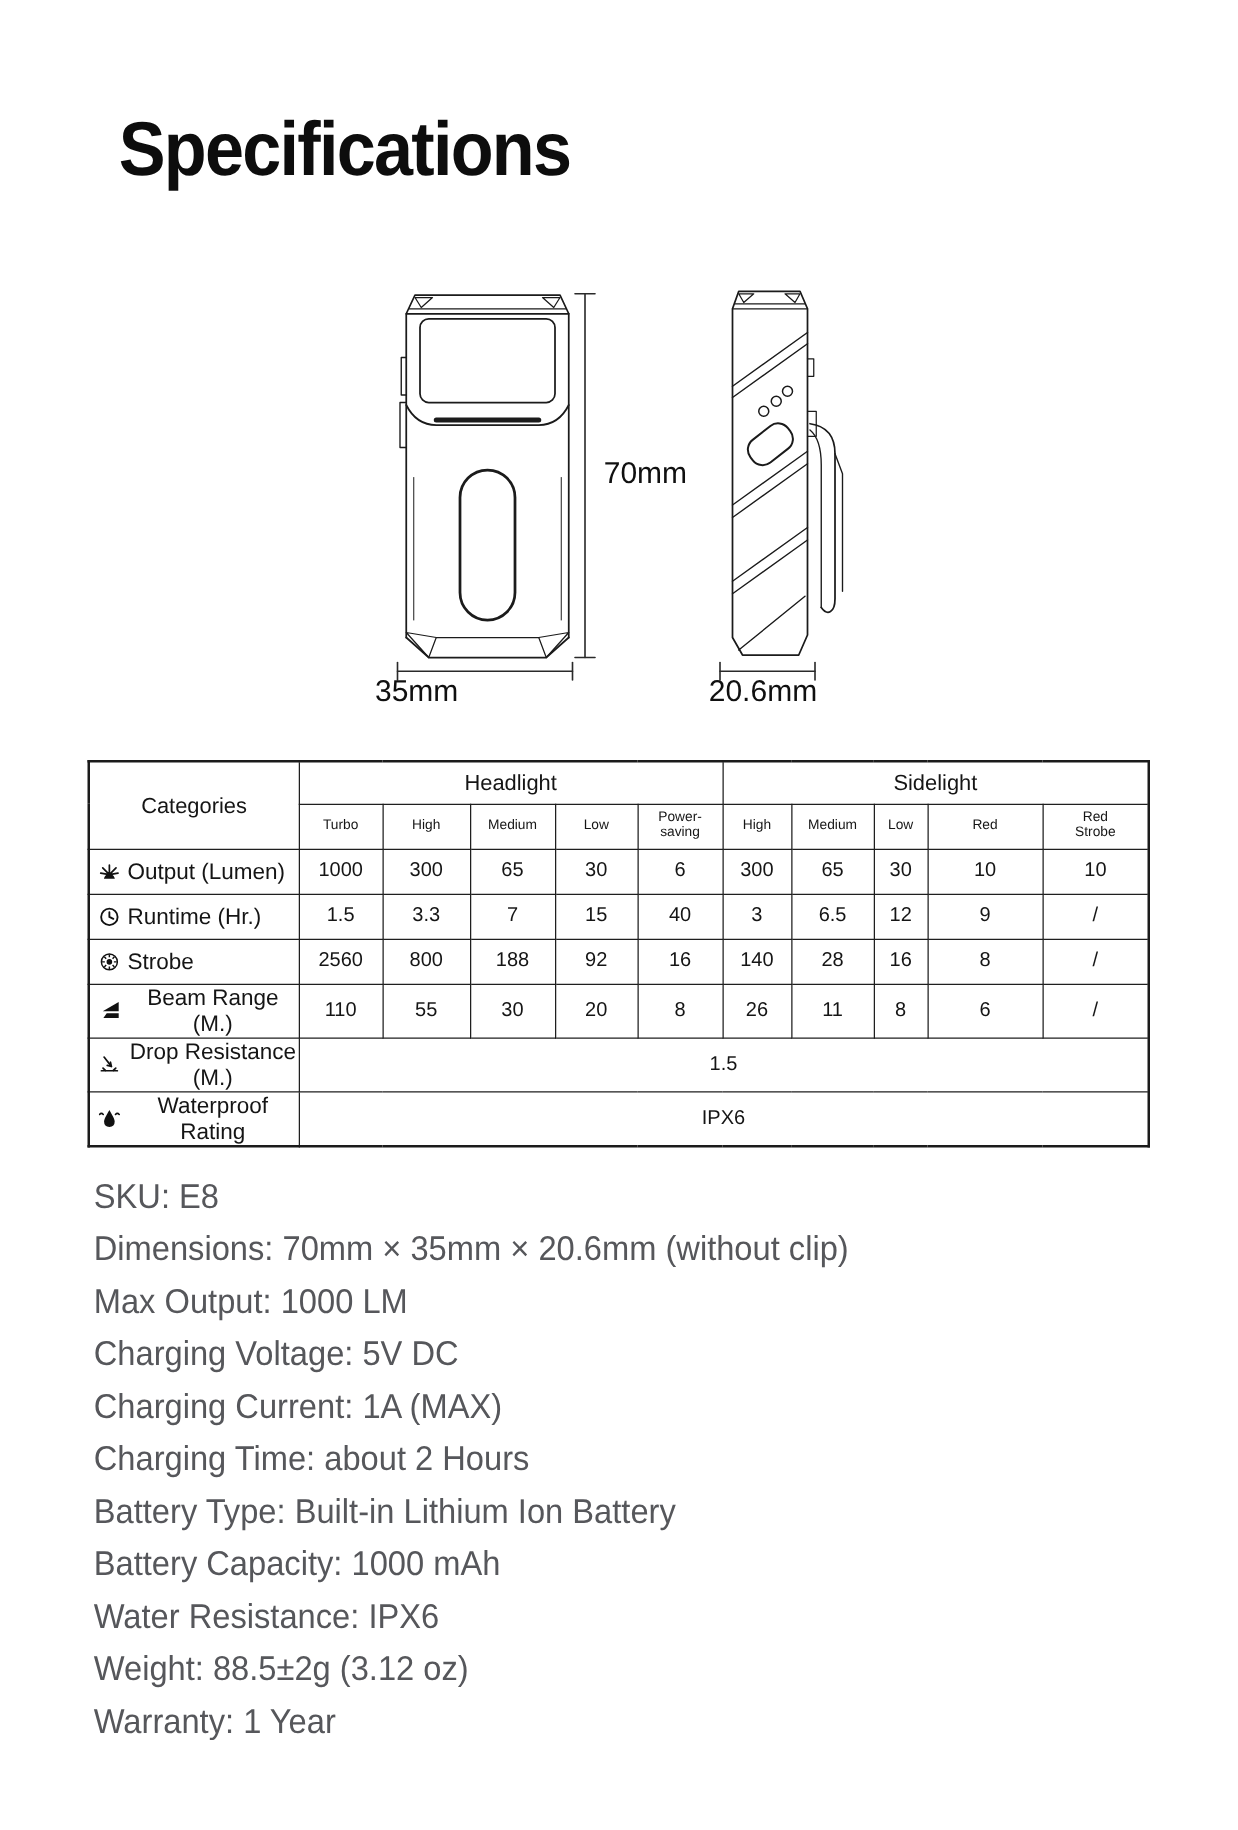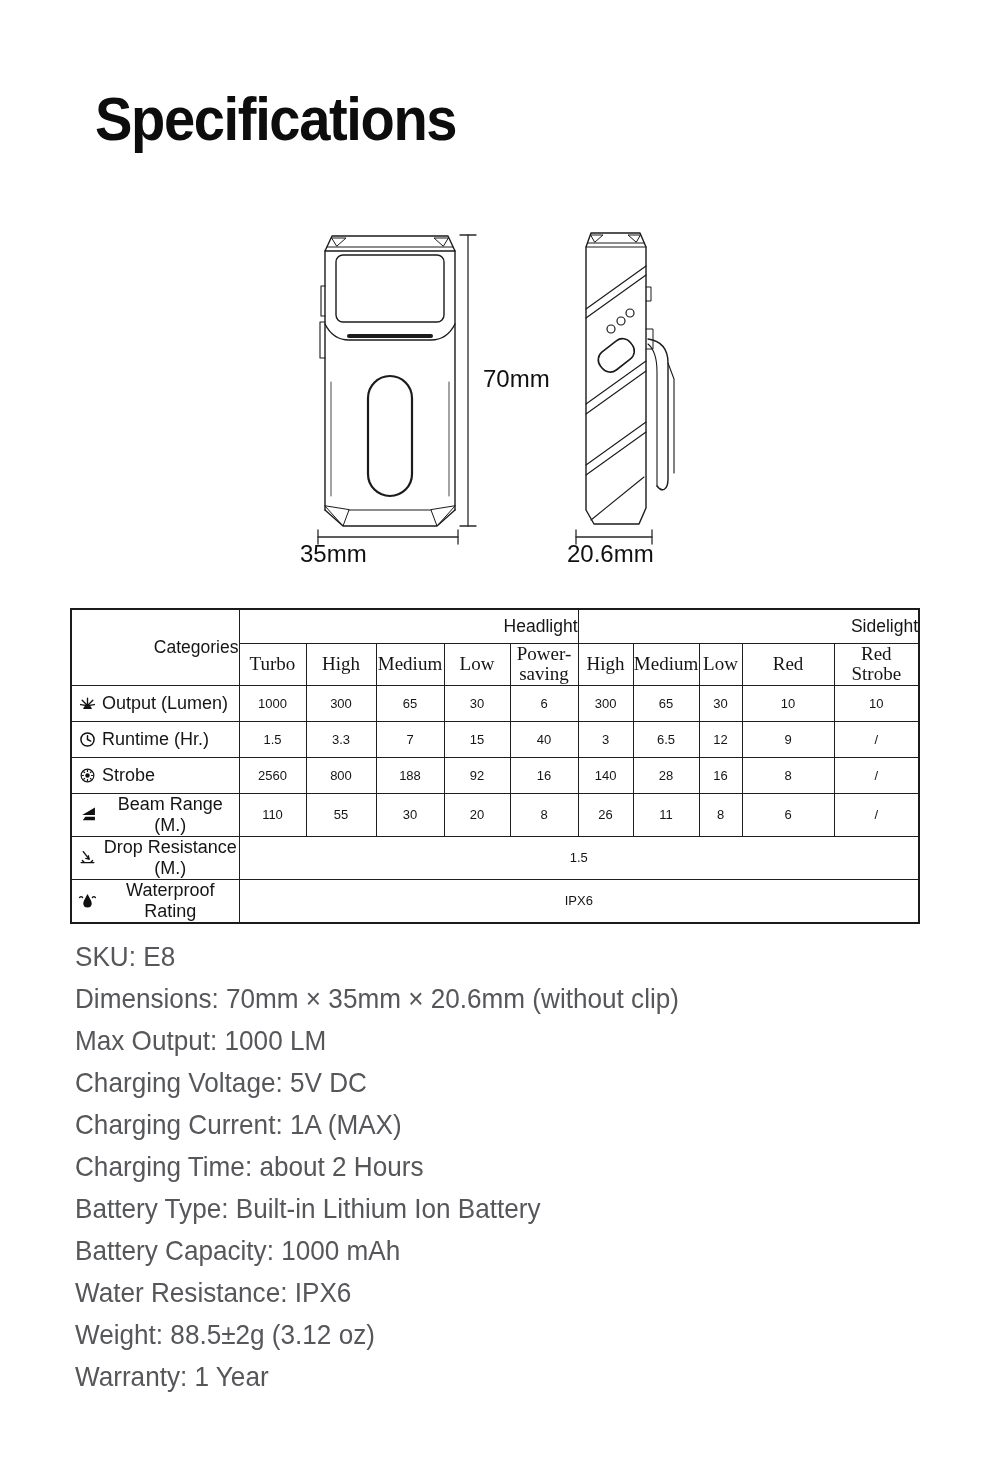--- a/index.html
+++ b/index.html
@@ -29,27 +29,27 @@
     width:848px;
     font-family:"Liberation Sans", sans-serif;
     color:#151515;
   }
   table.spec-table th, table.spec-table td {
     border:1.5px solid #1f1f1f;
     font-weight:400; text-align:center; vertical-align:middle;
     overflow:hidden; padding:0;
   }
   table.spec-table { border:2px solid #1b1b1b; }
-  tr.group-row th { height:34px; font-size:17.5px;text-align:right; }
+  tr.group-row th { height:34px; font-size:17.5px; }
   th.cat-cell { font-size:18.5px; }
   tr.mode-row th {
-    height:36px; font-size:19px; line-height:1.08; white-space:pre-line;font-family:Liberation Serif, serif;
+    height:36px; font-size:11px; line-height:1.08; white-space:pre-line;
   }
   tbody tr { height:36px; }
-  td.value-cell, td.merged-cell { font-size:13px; }
+  td.value-cell, td.merged-cell { font-size:16px; }
   td.label-cell {
     text-align:left; font-size:18px;
   }
   .label-inner { display:flex; align-items:center; gap:6px; padding-left:7px; }
   .row-icon { width:17px; height:17px; flex:0 0 17px; display:inline-block; }
   .row-icon svg { width:100%; height:100%; display:block; }
   
   .spec-list {
     position:absolute; left:75px; top:936px;
     font-size:27.5px; color:#56575b; line-height:42px;

